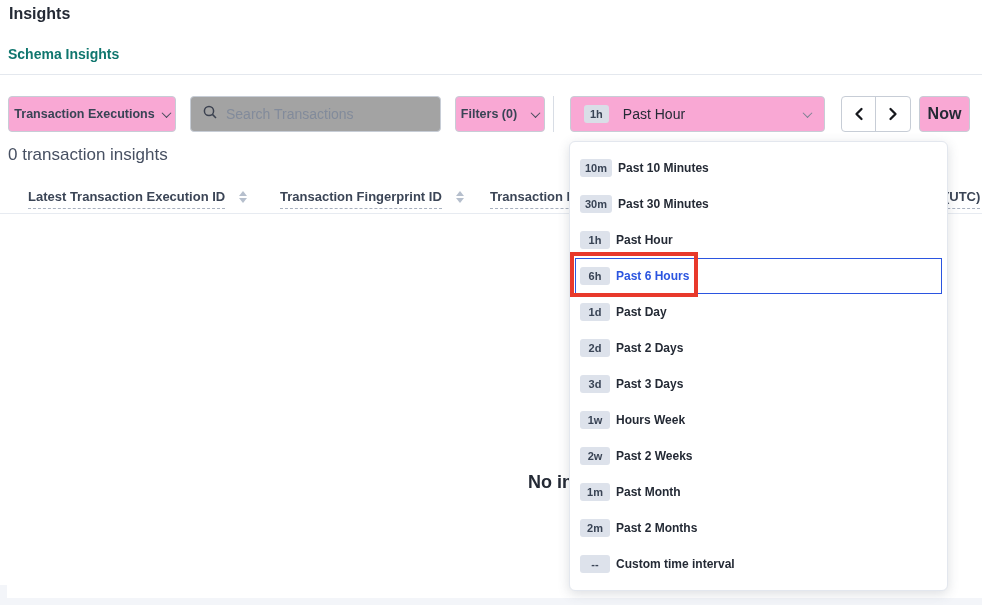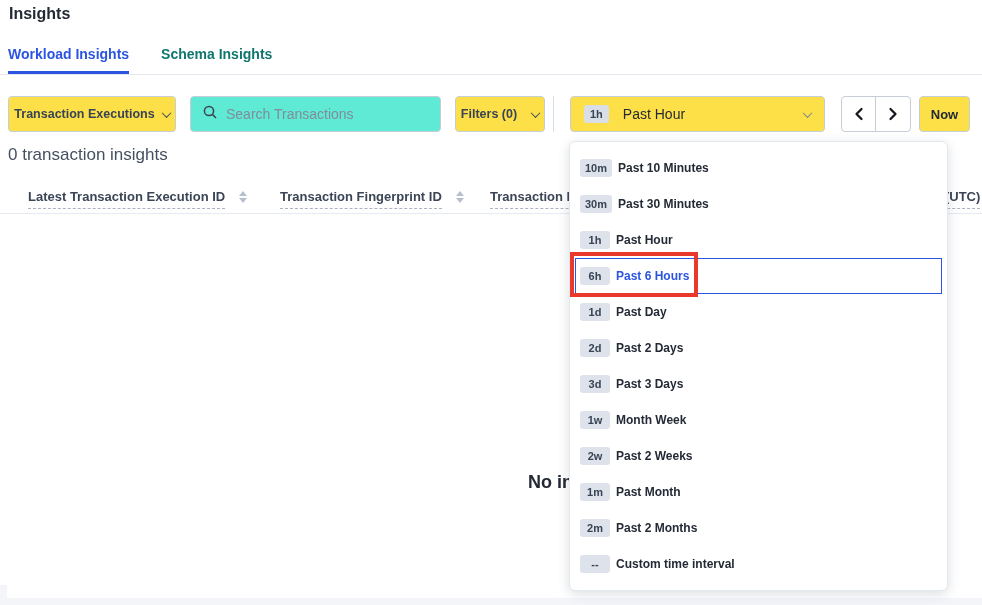--- a/index.html
+++ b/index.html
@@ -26,37 +26,37 @@
   }
   .tab {
     font-size: 14px; font-weight: bold; color: #0f766e;
     padding-bottom: 11px; cursor: pointer; white-space: nowrap;
   }
   .tab.active { color: #2b55e0; border-bottom: 3px solid #2b55e0; }
 
   
   .btn {
     position: absolute; top: 96px; height: 36px;
-    background: #fde047; border: 1px solid #c7cdd6; border-radius: 4px;
+    background: #f9a8d4; border: 1px solid #c7cdd6; border-radius: 4px;
     display: flex; align-items: center; justify-content: center;
     font-size: 12.5px; font-weight: bold; color: #394455;
     cursor: pointer; gap: 8px; white-space: nowrap;
   }
   .chev {
     width: 7px; height: 7px; display: inline-block;
     border-right: 1.8px solid #434a59; border-bottom: 1.8px solid #434a59;
     transform: rotate(45deg) translate(-1px,-1px);
   }
   .chev.light { border-color: #7a8292; }
 
   .view-select { left: 8px; width: 168px; }
 
   .search-box {
     position: absolute; left: 190px; top: 96px; width: 251px; height: 36px;
-    border: 1px solid #c7cdd6; border-radius: 4px; background: #5eead4;
+    border: 1px solid #c7cdd6; border-radius: 4px; background: #a3a3a3;
     display: flex; align-items: center; padding: 0 12px; gap: 9px;
   }
   .search-box input {
     border: none; outline: none; flex: 1; font-size: 14px;
     font-family: "Liberation Sans", sans-serif; color: #394455; background: transparent;
   }
   .search-box input::placeholder { color: #828b9b; }
 
   .filters-btn { left: 455px; width: 90px; gap: 15px; }
 
@@ -76,21 +76,21 @@
   .range-arrows {
     position: absolute; left: 841px; top: 96px; width: 70px; height: 36px;
     display: flex; border: 1px solid #c7cdd6; border-radius: 4px; background: #fff; overflow: hidden;
   }
   .range-arrows .arrow {
     width: 50%; display: flex; align-items: center; justify-content: center; cursor: pointer;
   }
   .range-arrows .arrow:first-child { border-right: 1px solid #c7cdd6; }
   .arrow svg { display: block; }
 
-  .now-btn { left: 919px; width: 51px; font-size: 13px; color: #242a35; }
+  .now-btn { left: 919px; width: 51px; font-size: 16px; color: #242a35; }
 
   .summary {
     position: absolute; left: 8px; top: 145px;
     font-size: 17px; color: #475062;
   }
 
   
   .thead { position: absolute; left: 0; top: 189px; width: 100%; height: 25px; }
   .th { position: absolute; top: 0; display: flex; align-items: flex-start; gap: 14px; cursor: pointer; }
   .th:nth-of-type(1) { left: 28px; }
@@ -145,23 +145,20 @@
   .bottom-strip { position: absolute; left: 0; top: 598px; width: 100%; height: 7px; background: #f3f5f9; }
   .left-notch { position: absolute; left: 0; top: 585px; width: 7px; height: 20px; background: #f3f5f9; }
 </style>
 </head>
 <body>
 
 <div class="page-title">Insights</div>
 
 <div class="tabs">
 
-    <div class="tab active">
-      <span>Workload Insights</span>
-    </div>
 
     <div class="tab">
       <span>Schema Insights</span>
     </div>
   </div>
 
 <div class="btn view-select">
   <span>Transaction Executions</span>
   <span class="chev"></span>
 </div>
@@ -279,21 +276,21 @@
       <span class="menu-label">Past 2 Days</span>
     </div>
 
     <div class="menu-item">
       <span class="menu-badge">3d</span>
       <span class="menu-label">Past 3 Days</span>
     </div>
 
     <div class="menu-item">
       <span class="menu-badge">1w</span>
-      <span class="menu-label">Month Week</span>
+      <span class="menu-label">Hours Week</span>
     </div>
 
     <div class="menu-item">
       <span class="menu-badge">2w</span>
       <span class="menu-label">Past 2 Weeks</span>
     </div>
 
     <div class="menu-item">
       <span class="menu-badge">1m</span>
       <span class="menu-label">Past Month</span>

